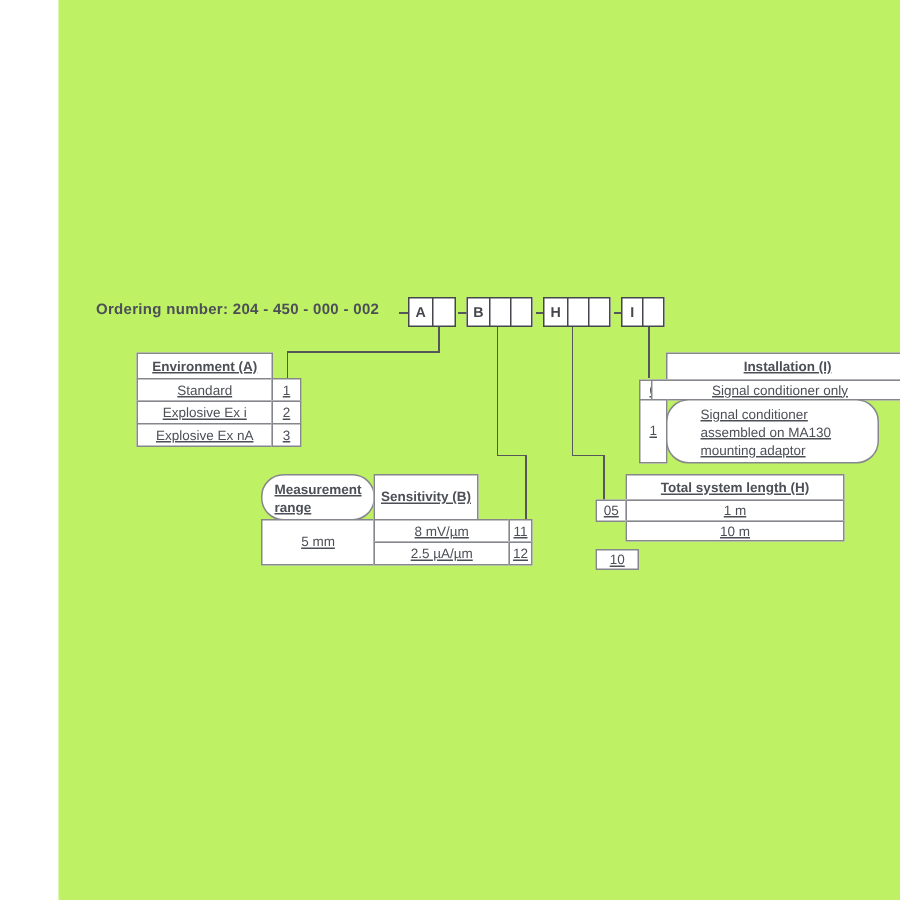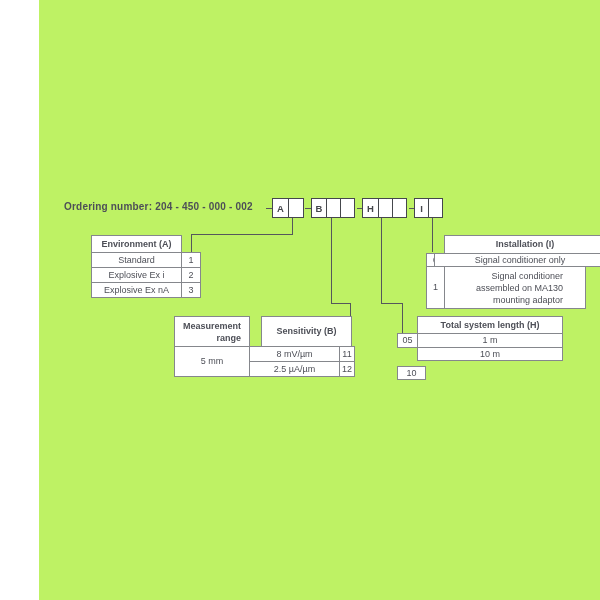--- a/index.html
+++ b/index.html
@@ -18,25 +18,25 @@
     box-sizing:border-box;height:20px;border:1px solid #45474c;background:#fff;
     display:flex;align-items:center;justify-content:center;
     font-size:9.5px;font-weight:bold;color:#45474c;
   }
   .cbox + .cbox{margin-left:-1px;}
   .cbox.letter{width:17px;}
   .cbox.blank{width:16px;}
   
   .cell{
     position:absolute;box-sizing:border-box;border:1px solid #85878c;background:#fff;
-    display:flex;align-items:center;justify-content:center;text-align:right;
-    font-size:9px;line-height:11px;
+    display:flex;align-items:center;justify-content:center;text-align:left;
+    font-size:9px;line-height:11px;text-decoration:underline;
   }
   .cell.hdr{font-weight:bold;}
-  .cell.multi{line-height:12px;padding:0 22px;}
+  .cell.multi{line-height:12px;padding:0 22px;border-radius:15px;}
   svg.overlay{position:absolute;left:0;top:0;pointer-events:none;}
 </style>
 </head>
 <body>
 
 <div id="canvas">
 
   <svg class="overlay" width="600" height="600" viewBox="0 0 600 600" shape-rendering="crispEdges">
     <g stroke="#55575c" stroke-width="1" fill="none">
       <path d="M227 208.5 H233"></path>
@@ -84,21 +84,21 @@
   <div>
     <div class="cell hdr" style="left:405px;top:235px;width:162px;height:19px">Installation (I)</div>
     <div class="cell" style="left:387px;top:253px;width:19px;height:14px">0</div>
     <div class="cell" style="left:395px;top:253px;width:172px;height:14px">Signal conditioner only</div>
     <div class="cell" style="left:387px;top:266px;width:19px;height:43px">1</div>
     <div class="cell multi" style="left:405px;top:266px;width:142px;height:43px">Signal conditioner assembled on MA130 mounting adaptor</div>
   </div>
 
   <div>
     <div class="cell hdr multi" style="left:135px;top:316px;width:76px;height:31px;padding:0 8px">Measurement range</div>
-    <div class="cell hdr" style="left:222px;top:316px;width:91px;height:31px">Sensitivity (B)</div>
+    <div class="cell hdr" style="left:210px;top:316px;width:70px;height:31px">Sensitivity (B)</div>
     <div class="cell" style="left:135px;top:346px;width:76px;height:31px">5 mm</div>
     <div class="cell" style="left:210px;top:346px;width:91px;height:16px">8 mV/µm</div>
     <div class="cell" style="left:300px;top:346px;width:16px;height:16px">11</div>
     <div class="cell" style="left:210px;top:361px;width:91px;height:16px">2.5 µA/µm</div>
     <div class="cell" style="left:300px;top:361px;width:16px;height:16px">12</div>
   </div>
 
   <div>
     <div class="cell hdr" style="left:378px;top:316px;width:146px;height:18px">Total system length (H)</div>
     <div class="cell" style="left:358px;top:333px;width:21px;height:15px">05</div>

